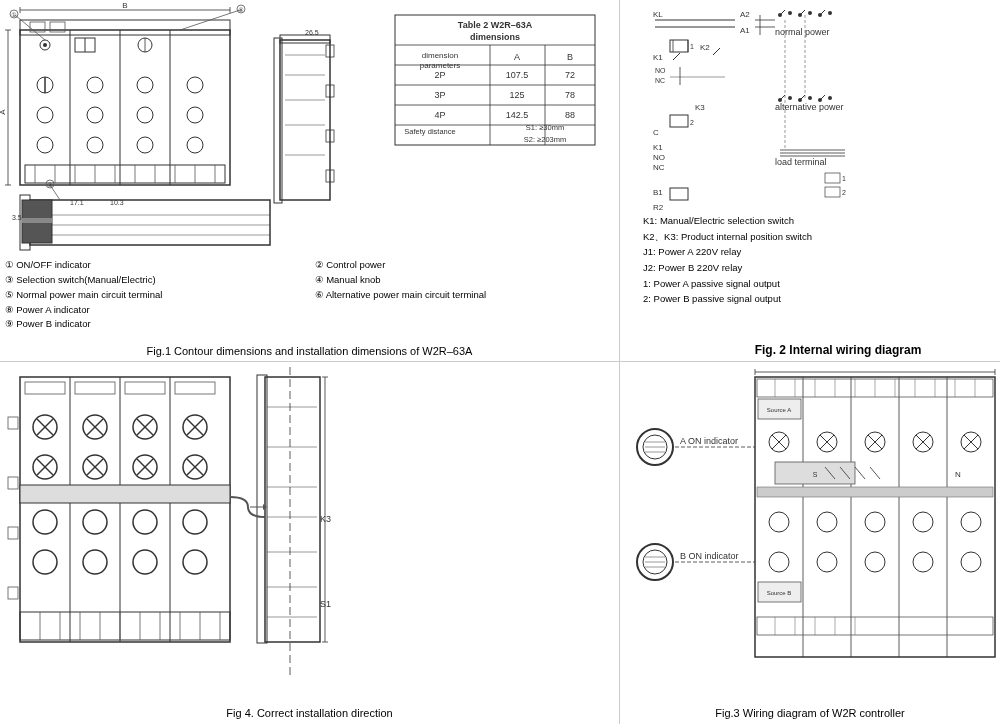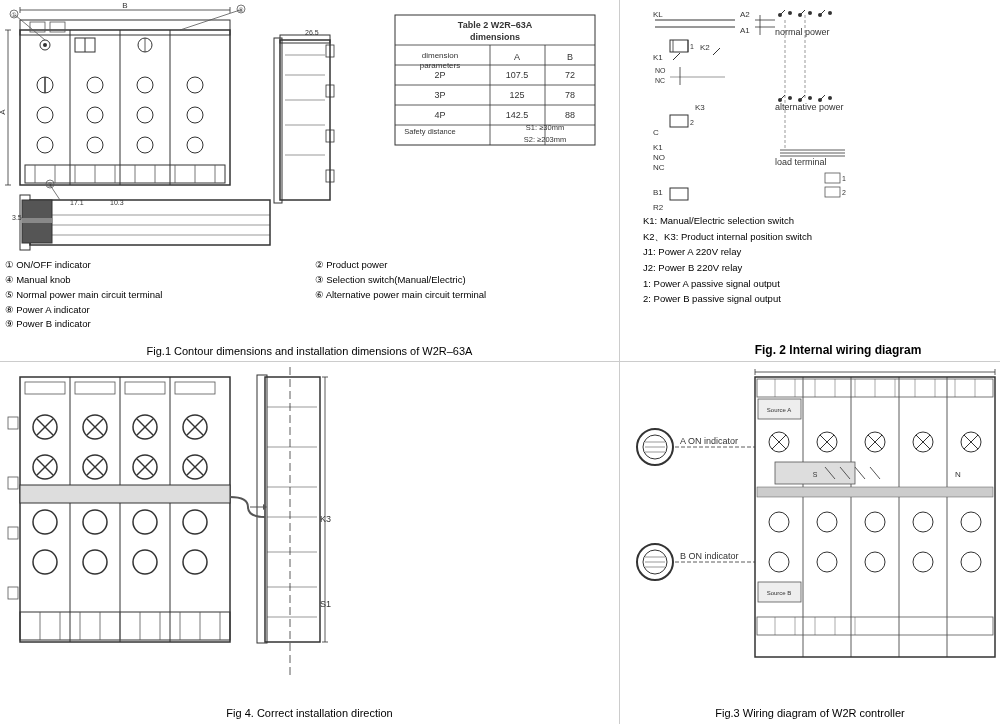--- a/index.html
+++ b/index.html
@@ -248,31 +248,31 @@
       </svg>
 
       <div class="fig1-legend">
         <div class="legend-row">
           <div class="legend-item">
             <span>①</span>
             <span>ON/OFF indicator</span>
           </div>
           <div class="legend-item">
             <span>②</span>
-            <span>Product power</span>
+            <span>Control power</span>
           </div>
         </div>
         <div class="legend-row">
           <div class="legend-item">
+            <span>③</span>
+            <span>Selection switch(Manual/Electric)</span>
+          </div>
+          <div class="legend-item">
             <span>④</span>
             <span>Manual  knob</span>
-          </div>
-          <div class="legend-item">
-            <span>③</span>
-            <span>Selection switch(Manual/Electric)</span>
           </div>
         </div>
         <div class="legend-row">
           <div class="legend-item">
             <span>⑤</span>
             <span>Normal power main circuit terminal</span>
           </div>
           <div class="legend-item">
             <span>⑥</span>
             <span>Alternative power main circuit terminal</span>

